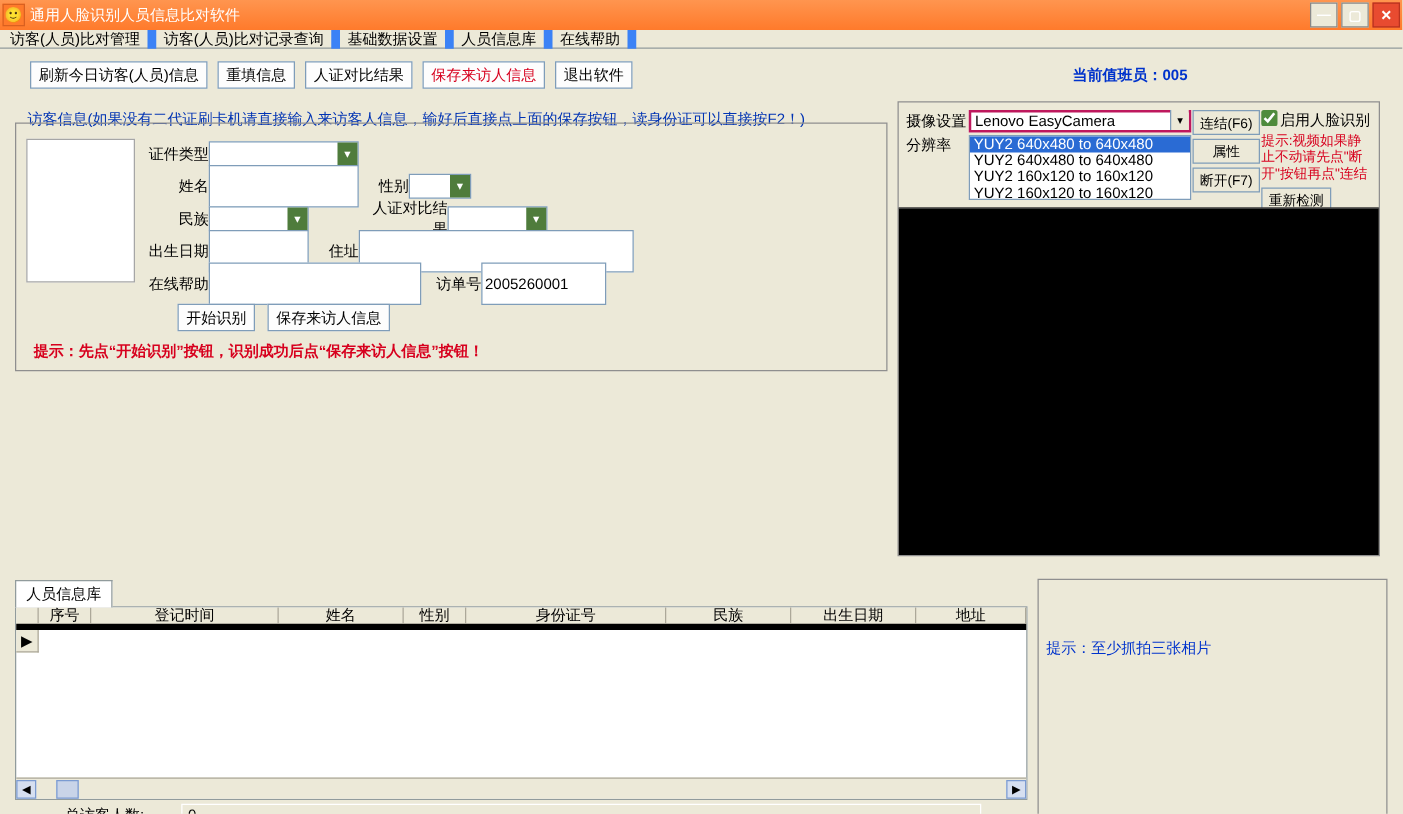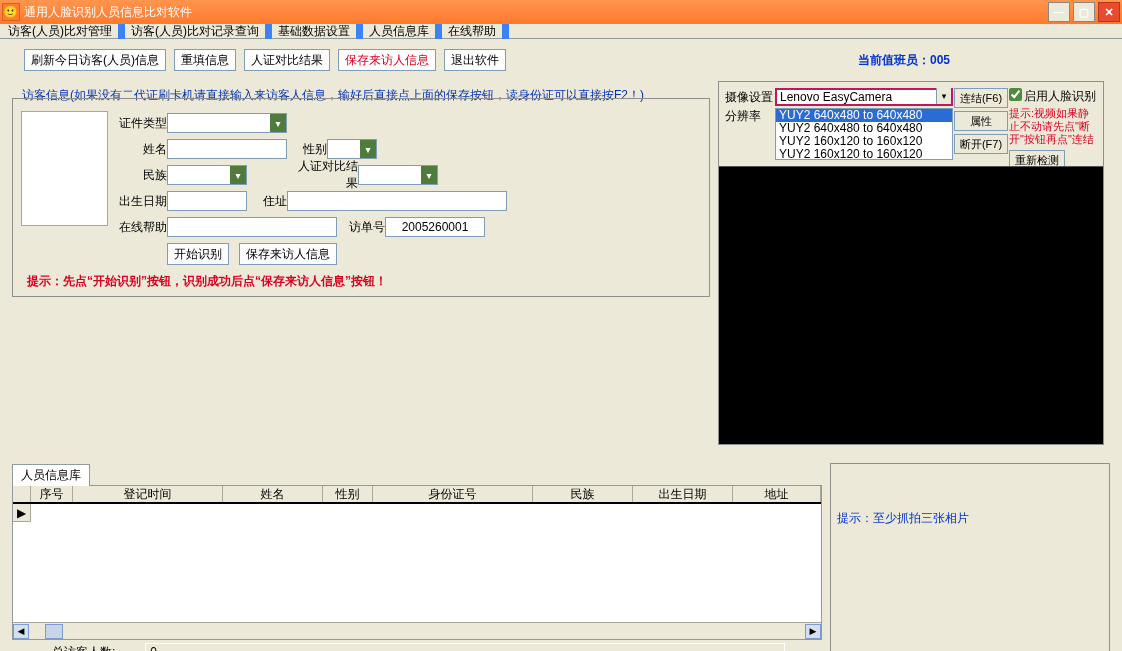--- a/index.html
+++ b/index.html
@@ -30,32 +30,32 @@
 .legend-text { color: #0033B3; background: #ECE9D8; position: relative; top: 6px; left: 8px; padding: 0 2px; display: inline-block; }
 .fieldset { border: 1px solid #8F8F8F; padding: 10px 8px 8px 8px; }
 .fieldset.left { height: 199px; position: relative; }
 
 .photo-holder { width: 87px; height: 115px; background: #fff; border: 1px solid #A6A6A6; position: absolute; left: 8px; top: 12px; }
 
 .form-tbl { position: absolute; left: 104px; top: 14px; }
 .form-row { display: flex; align-items: center; margin-bottom: 6px; height: 20px; }
 .lbl { width: 50px; text-align: right; padding-right: 0; }
 .lbl.w70 { width: 70px; margin-left: 41px; }
-.txt { height: 20px; border: 1px solid #7F9DB9; background: #fff; padding: 0 2px; text-align: center; }
+.txt { height: 34px; border: 1px solid #7F9DB9; background: #fff; padding: 0 2px; }
 .txt.w120 { width: 120px; }
 .txt.w80 { width: 80px; }
 .txt.w170 { width: 170px; }
 .txt.w100 { width: 100px; }
 .sel { height: 20px; border: 1px solid #7F9DB9; background: #fff; display: inline-flex; align-items: center; }
 .sel.w120 { width: 120px; }
 .sel.w80 { width: 80px; }
 .sel.w50 { width: 50px; }
 .sel .drop { margin-left: auto; width: 16px; height: 18px; background: #4F7C3C; color: #fff; display: inline-flex; align-items: center; justify-content: center; font-size: 10px; }
 
-.actions-row { margin-top: 4px; display: flex; gap: 10px; margin-left: 50px; }
+.actions-row { margin-top: 4px; display: flex; gap: 10px; margin-left: 25px; }
 .hint-red { color: #D7001E; font-weight: bold; margin-top: 3px; margin-left: 14px; }
 
 
 .right-panel { width: 386px; }
 .cam-fieldset { border: 1px solid #8F8F8F; padding: 6px; height: 364px; position: relative; }
 .cam-settings { display: flex; gap: 1px; }
 .cam-left { width: 228px; }
 .cam-row { display: flex; align-items: center; margin-bottom: 2px; }
 .cam-lbl { width: 50px; }
 .cam-select { flex: 1; height: 18px; border: 2px solid #be185d; background: #fff; display: flex; align-items: flex-end; padding-left: 3px; font-family: monospace; }
@@ -71,21 +71,21 @@
 .cam-hint { color: #D7001E; font-size: 11px; line-height: 13px; margin-top: 2px; }
 .cam-redetect { margin-top: 4px; }
 .video-area { position: absolute; left: 0; right: 0; bottom: 0; top: 84px; background: #000; border-top: 1px solid #555; }
 
 
 .bottom-wrap { padding: 0 12px; margin-top: 6px; display: flex; gap: 8px; }
 .bottom-left { width: 810px; }
 .tab-header { display: flex; }
 .tab { border: 1px solid #919B9C; border-bottom: none; background: #fff; padding: 2px 8px; position: relative; top: 1px; }
 .table-box { border: 1px solid #919B9C; background: #fff; height: 155px; display: flex; flex-direction: column; }
-.tbl-head { display: flex; background: #ECE9D8; border-bottom: 2px solid #000000; height: 18px; }
+.tbl-head { display: flex; background: #ECE9D8; border-bottom: 5px solid #000000; height: 18px; }
 .tbl-head .th { border-right: 1px solid #ACA899; display: flex; align-items: center; justify-content: center; font-size: 12px; }
 .tbl-body { flex: 1; position: relative; }
 .row-marker { position: absolute; left: 0; top: 0; width: 18px; height: 18px; background: #ECE9D8; border-right: 1px solid #ACA899; border-bottom: 1px solid #ACA899; display: flex; align-items: center; justify-content: center; }
 .hscroll { height: 17px; background: #ECE9D8; border-top: 1px solid #ACA899; display: flex; align-items: center; }
 .hscroll .thumb { width: 18px; height: 15px; background: #C9D4E8; border: 1px solid #7B9BD1; margin-left: 16px; }
 .hscroll .arrow { width: 16px; height: 15px; background: #D6DFF0; border: 1px solid #7B9BD1; display: flex; align-items: center; justify-content: center; font-size: 9px; }
 .count-row { display: flex; align-items: center; margin-top: 3px; gap: 30px; }
 .count-row .cell { border: 1px solid #fff; background: #ECE9D8; padding: 1px 4px; }
 
 .bottom-right { flex: 1; border: 1px solid #8F8F8F; padding: 6px; height: 195px; }

